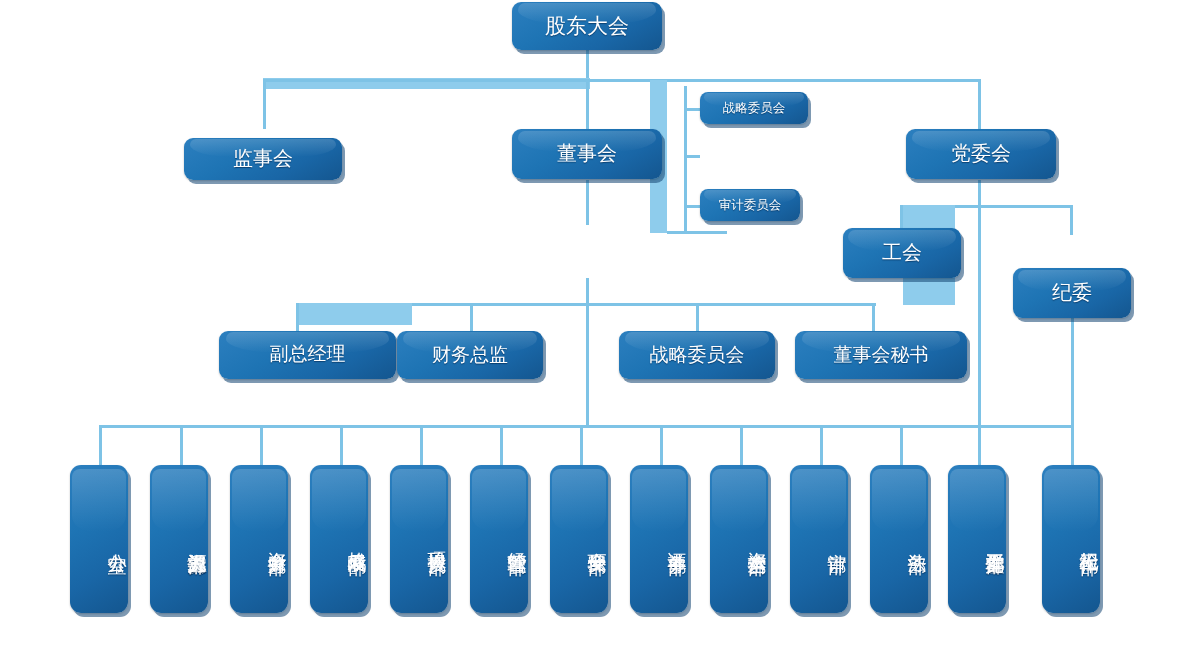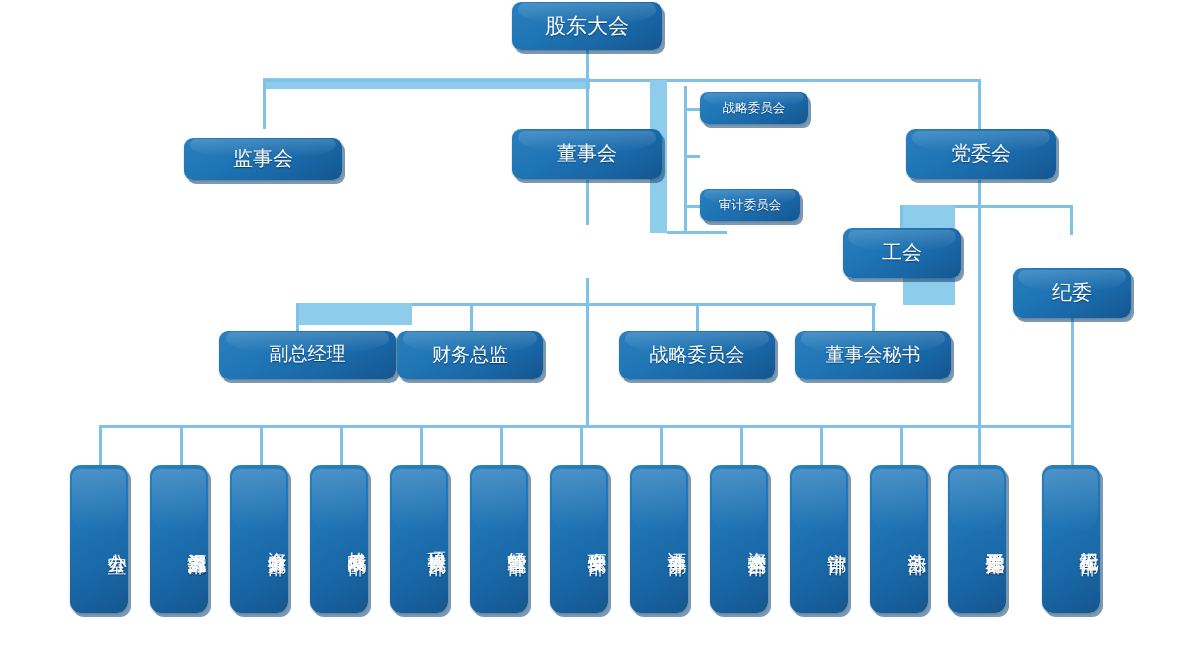--- a/index.html
+++ b/index.html
@@ -127,21 +127,21 @@
   <div class="node lvl2" style="left:843px;top:228px;width:118px;height:50px;">工会</div>
 
   <div class="node lvl2" style="left:1013px;top:228px;width:118px;height:50px;margin-top:40px;">纪委</div>
 
   <div class="node lvl3" style="left:219px;top:331px;width:177px;height:48px;font-family:Liberation Mono, monospace;">副总经理</div>
 
   <div class="node lvl3" style="left:397px;top:331px;width:146px;height:48px;">财务总监</div>
 
   <div class="node lvl3" style="left:619px;top:331px;width:156px;height:48px;">战略委员会</div>
 
-  <div class="node lvl3" style="left:795px;top:331px;width:156px;height:48px;">董事会秘书</div>
+  <div class="node lvl3" style="left:795px;top:331px;width:172px;height:48px;">董事会秘书</div>
 
   <div class="node dept" style="left:70px;top:465px;width:58px;height:148px;">
     <span class="col">办公室</span>
   </div>
 
   <div class="node dept two" style="left:150px;top:465px;width:58px;height:148px;">
     <span class="col">党委组织部</span>
     <span class="col">人力资源部</span>
   </div>
 

